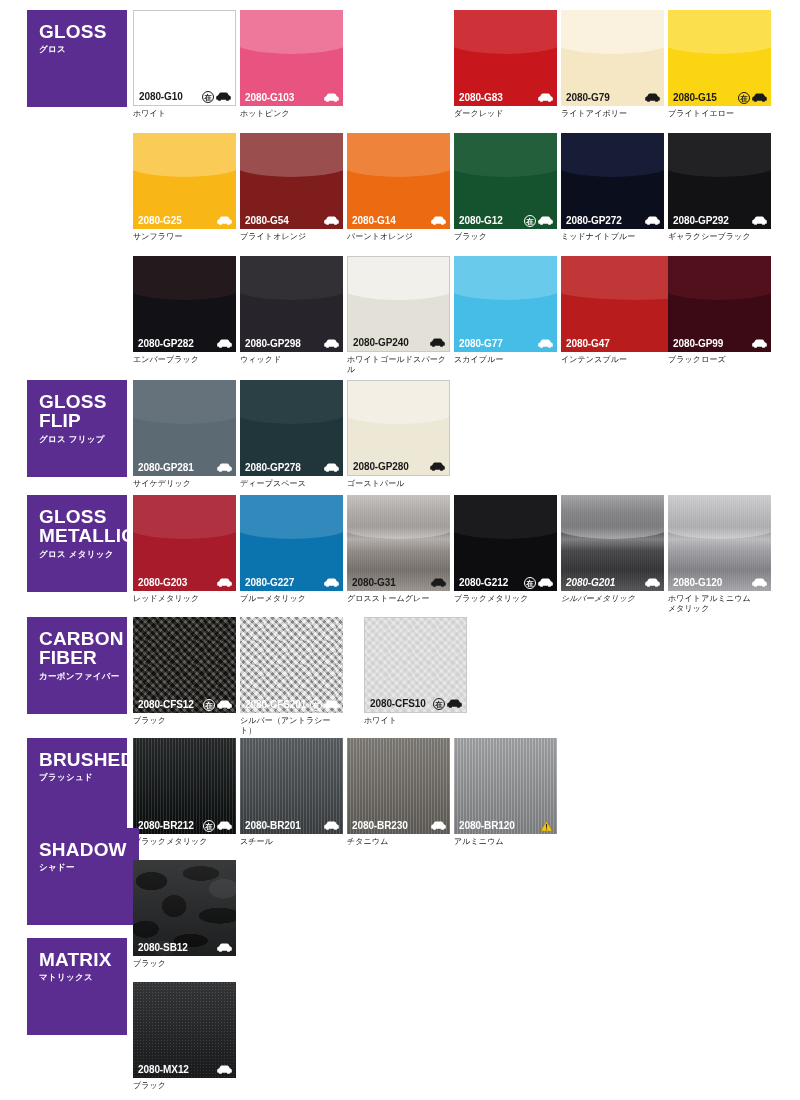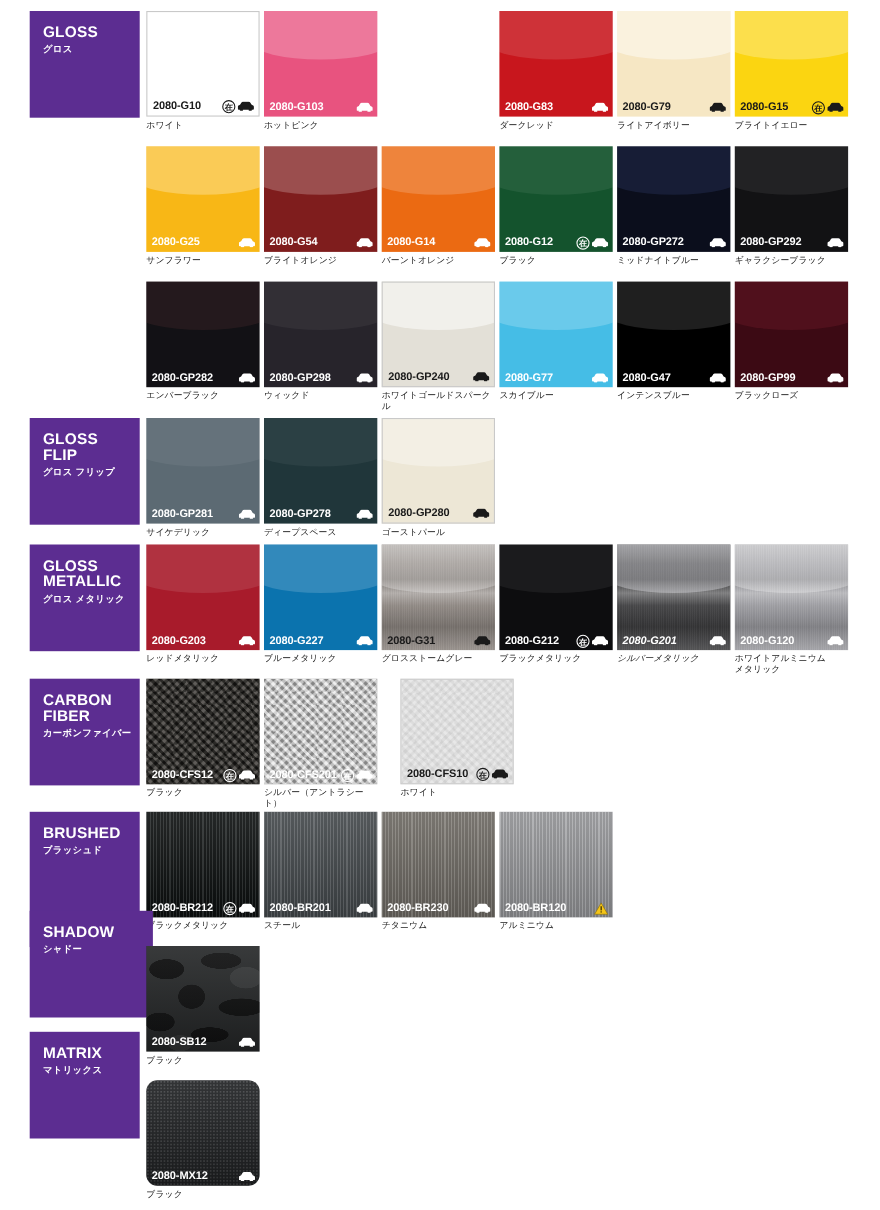--- a/index.html
+++ b/index.html
@@ -25,21 +25,21 @@
   
   .cat-header {
     position: absolute;
     background: #5C2D91;
     box-sizing: border-box;
     padding: 12px 0 0 12px;
     color: #ffffff;
     overflow: hidden;
   }
   .cat-en {
-    font-size: 14px;
+    font-size: 19px;
     font-weight: bold;
     line-height: 1.02;
     letter-spacing: 0.2px;
     white-space: pre-line;
   }
   .cat-ja {
     font-size: 8.5px;
     font-weight: bold;
     margin-top: 3px;
     letter-spacing: 0.3px;
@@ -397,21 +397,21 @@
                 <rect x="4" y="14" width="6" height="3.4" rx="1.2" fill="#ffffff"></rect>
                 <rect x="20" y="14" width="6" height="3.4" rx="1.2" fill="#ffffff"></rect>
               </svg>
             </span>
           </span>
         </div>
       </div>
       <div class="jname" style="white-space: pre-line;">スカイブルー</div>
     </div>
     <div class="swatch" style="left: 561px; top: 256px;">
-      <div class="chip" style="background: #000000;">
+      <div class="chip" style="background: #b91c1c; padding-left: 46px;">
         <div class="gloss" style="background: rgba(255, 255, 255, 0.12);"></div>
         <div class="codebar">
           <span class="code ink-light">2080-G47</span>
           <span class="badges ink-light">
             <span>
               <svg class="caricon" width="15" height="9" viewBox="0 0 30 18" aria-hidden="true">
                 <path fill="#ffffff" d="M2 15.5h26a1.6 1.6 0 0 0 1.6-1.6v-3.4c0-1.4-.9-2.6-2.2-3L25.6 6.6 23.2 2.6C22.6 1.6 21.5 1 20.3 1H9.7C8.5 1 7.4 1.6 6.8 2.6L4.4 6.6 2.6 7.5C1.3 7.9.4 9.1.4 10.5v3.4A1.6 1.6 0 0 0 2 15.5z"></path>
                 <rect x="4" y="14" width="6" height="3.4" rx="1.2" fill="#ffffff"></rect>
                 <rect x="20" y="14" width="6" height="3.4" rx="1.2" fill="#ffffff"></rect>
               </svg>
@@ -783,21 +783,21 @@
           </span>
         </div>
       </div>
       <div class="jname" style="white-space: pre-line;">ブラック</div>
     </div>
     <div class="cat-header" style="left: 27px; top: 938px; width: 100px; height: 97px;">
       <div class="cat-en">MATRIX</div>
       <div class="cat-ja">マトリックス</div>
     </div>
     <div class="swatch" style="left: 133px; top: 982px;">
-      <div class="chip" style="background: rgb(35, 37, 39); border-radius: 10px;">
+      <div class="chip" style="background: rgb(35, 37, 39);">
         <div style="position:absolute;inset:0;background-image:radial-gradient(rgba(255,255,255,.16) 0.6px,transparent 0.8px);background-size:3px 3px;"></div>
         <div style="position:absolute;inset:0;background:linear-gradient(180deg,rgba(255,255,255,.07),rgba(0,0,0,.30));"></div>
         <div class="codebar">
           <span class="code ink-light">2080-MX12</span>
           <span class="badges ink-light">
             <span>
               <svg class="caricon" width="15" height="9" viewBox="0 0 30 18" aria-hidden="true">
                 <path fill="#ffffff" d="M2 15.5h26a1.6 1.6 0 0 0 1.6-1.6v-3.4c0-1.4-.9-2.6-2.2-3L25.6 6.6 23.2 2.6C22.6 1.6 21.5 1 20.3 1H9.7C8.5 1 7.4 1.6 6.8 2.6L4.4 6.6 2.6 7.5C1.3 7.9.4 9.1.4 10.5v3.4A1.6 1.6 0 0 0 2 15.5z"></path>
                 <rect x="4" y="14" width="6" height="3.4" rx="1.2" fill="#ffffff"></rect>
                 <rect x="20" y="14" width="6" height="3.4" rx="1.2" fill="#ffffff"></rect>

